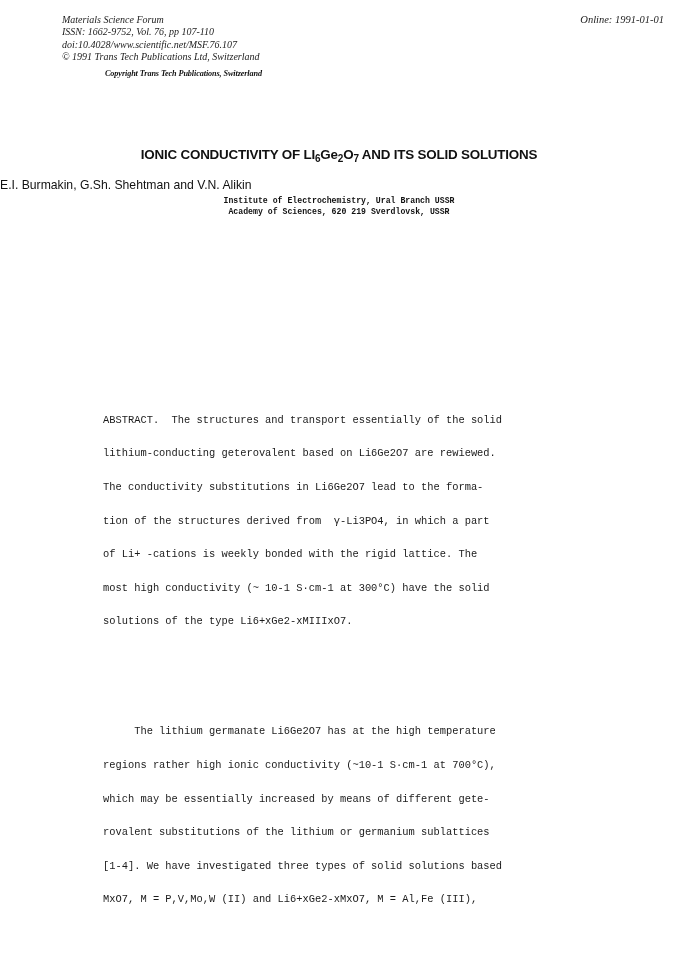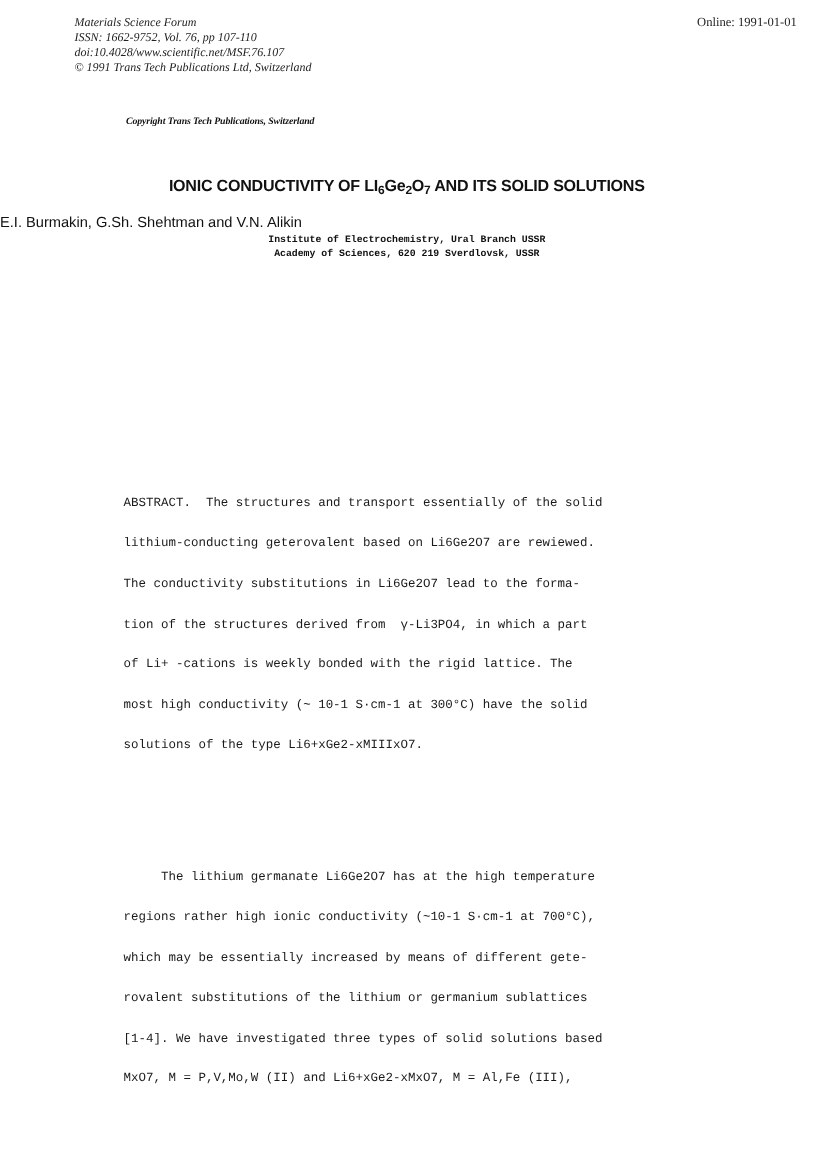--- a/index.html
+++ b/index.html
@@ -1,19 +1,19 @@
 <!DOCTYPE html>
 <html><head>
 <meta charset="utf-8">
 <style>
   html, body { margin: 0; padding: 0; background: #ffffff; }
   body { width: 678px; height: 959px; position: relative; overflow: hidden; color: #111; }
   .meta { position: absolute; left: 62px; top: 14px; font-family: "Liberation Serif", serif; font-style: italic; font-size: 10px; line-height: 12.3px; color: #222; }
-  .online { position: absolute; right: 14px; top: 14px; font-family: "Liberation Serif", serif; font-size: 10.5px; color: #222; }
-  .copyright { position: absolute; left: 105px; top: 69px; font-family: "Liberation Serif", serif; font-style: italic; font-weight: bold; font-size: 8.2px; color: #111; letter-spacing: -0.1px; margin-top: 27px; }
+  .online { position: absolute; right: 14px; top: 14px; font-family: "Liberation Serif", serif; font-style: italic; font-size: 10.5px; color: #222; }
+  .copyright { position: absolute; left: 105px; top: 69px; font-family: "Liberation Serif", serif; font-style: italic; font-weight: bold; font-size: 8.2px; color: #111; letter-spacing: -0.1px; }
   .title { position: absolute; left: 0; width: 678px; top: 147px; text-align: center; font-family: "Liberation Sans", sans-serif; font-weight: bold; font-size: 13.4px; letter-spacing: -0.2px; }
   .title sub { font-size: 10px; vertical-align: -3px; }
   .authors { position: absolute; left: 0; width: 678px; top: 178px; font-family: "Liberation Sans", sans-serif; font-size: 12.2px; }
   .affil { position: absolute; left: 0; width: 678px; top: 195px; text-align: center; font-family: Liberation Mono, monospace; font-weight: bold; font-size: 8.2px; line-height: 11px; }
   .body-text { position: absolute; left: 103px; top: 370px; width: 450px; font-family: "Liberation Mono", monospace; font-size: 10.4px; line-height: 11.2px; color: #1a1a1a; white-space: pre; }
   .line { display: block; }
 </style>
 </head>
 <body>
 

